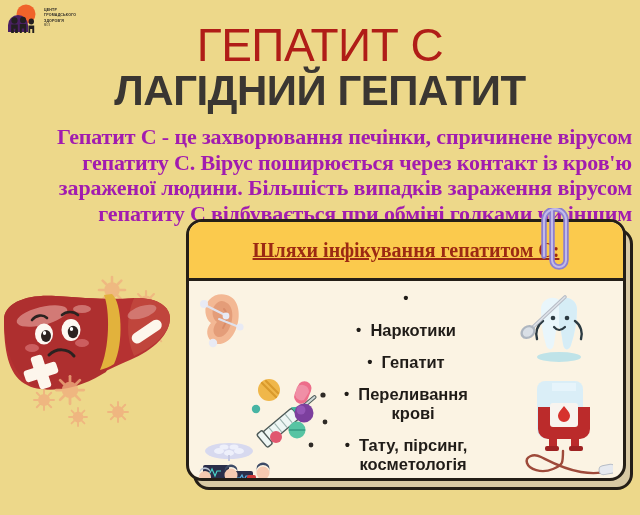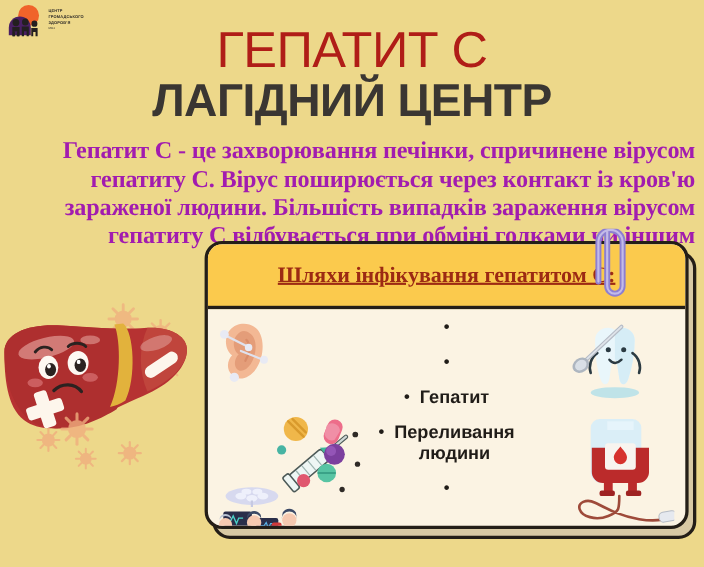--- a/index.html
+++ b/index.html
@@ -173,21 +173,21 @@
   </div>
   <div id="logo-text">
     <div>ЦЕНТР</div>
     <div>ГРОМАДСЬКОГО</div>
     <div>ЗДОРОВ'Я</div>
     <div class="sm">МОЗ</div>
   </div>
 </div>
 
 <div id="title-main">ГЕПАТИТ С</div>
-<div id="title-sub">ЛАГІДНИЙ ЦЕНТР</div>
+<div id="title-sub">ЛАГІДНИЙ ГЕПАТИТ</div>
 
 <p id="intro">Гепатит С - це захворювання печінки, спричинене вірусом гепатиту С. Вірус поширюється через контакт із кров'ю зараженої людини. Більшість випадків зараження вірусом гепатиту С відбувається при обміні голками чи іншим обладнанням для ін'єкційних наркотиків.</p>
 
 <div id="liver-art">
   <svg viewBox="0 0 185 165" width="185" height="165" aria-hidden="true">
     <g fill="#f0ae7e" opacity=".72">
       <g transform="translate(118,18) scale(.52)">
         <circle cx="0" cy="0" r="15" fill="#f0ae7e"></circle>
         <g stroke="#f0ae7e" stroke-width="5" stroke-linecap="round">
           <path d="M0,-15 V-25"></path>
@@ -431,32 +431,35 @@
         <rect x="28" y="66" width="20" height="16" rx="2" fill="#c9c6e4"></rect>
       </svg>
     </div>
 
     <ul id="routes-list">
       <li>
         <span class="dot">•</span>
       </li>
       <li>
         <span class="dot">•</span>
+        <span class="lbl">Наркотики</span>
       </li>
       <li>
         <span class="dot">•</span>
         <span class="lbl">Гепатит</span>
       </li>
       <li>
         <span class="dot">•</span>
         <span class="lbl">Переливання
-людини</span>
+крові</span>
       </li>
       <li>
         <span class="dot">•</span>
+        <span class="lbl">Тату, пірсинг,
+косметологія</span>
       </li>
     </ul>
 
     <div class="spot" id="tooth-art">
       <svg viewBox="0 0 76 74" width="76" height="74" aria-hidden="true">
         <ellipse cx="40" cy="66" rx="22" ry="5" fill="#bfe3e8"></ellipse>
         <path d="M22,18 C22,8 34,4 40,9 C46,4 58,8 58,18 C58,30 56,42 52,54
                  C50,60 45,60 44,53 L42,40 C41,36 38,36 37,40 L35,53
                  C34,60 29,60 27,54 C23,42 22,30 22,18 Z" fill="#e9f6fb"></path>
         <path d="M40,9 C46,4 58,8 58,18 C58,30 56,42 52,54 C50,60 45,60 44,53 L42,40 C41,37 40,36 40,34 Z" fill="#d6edf6"></path>

